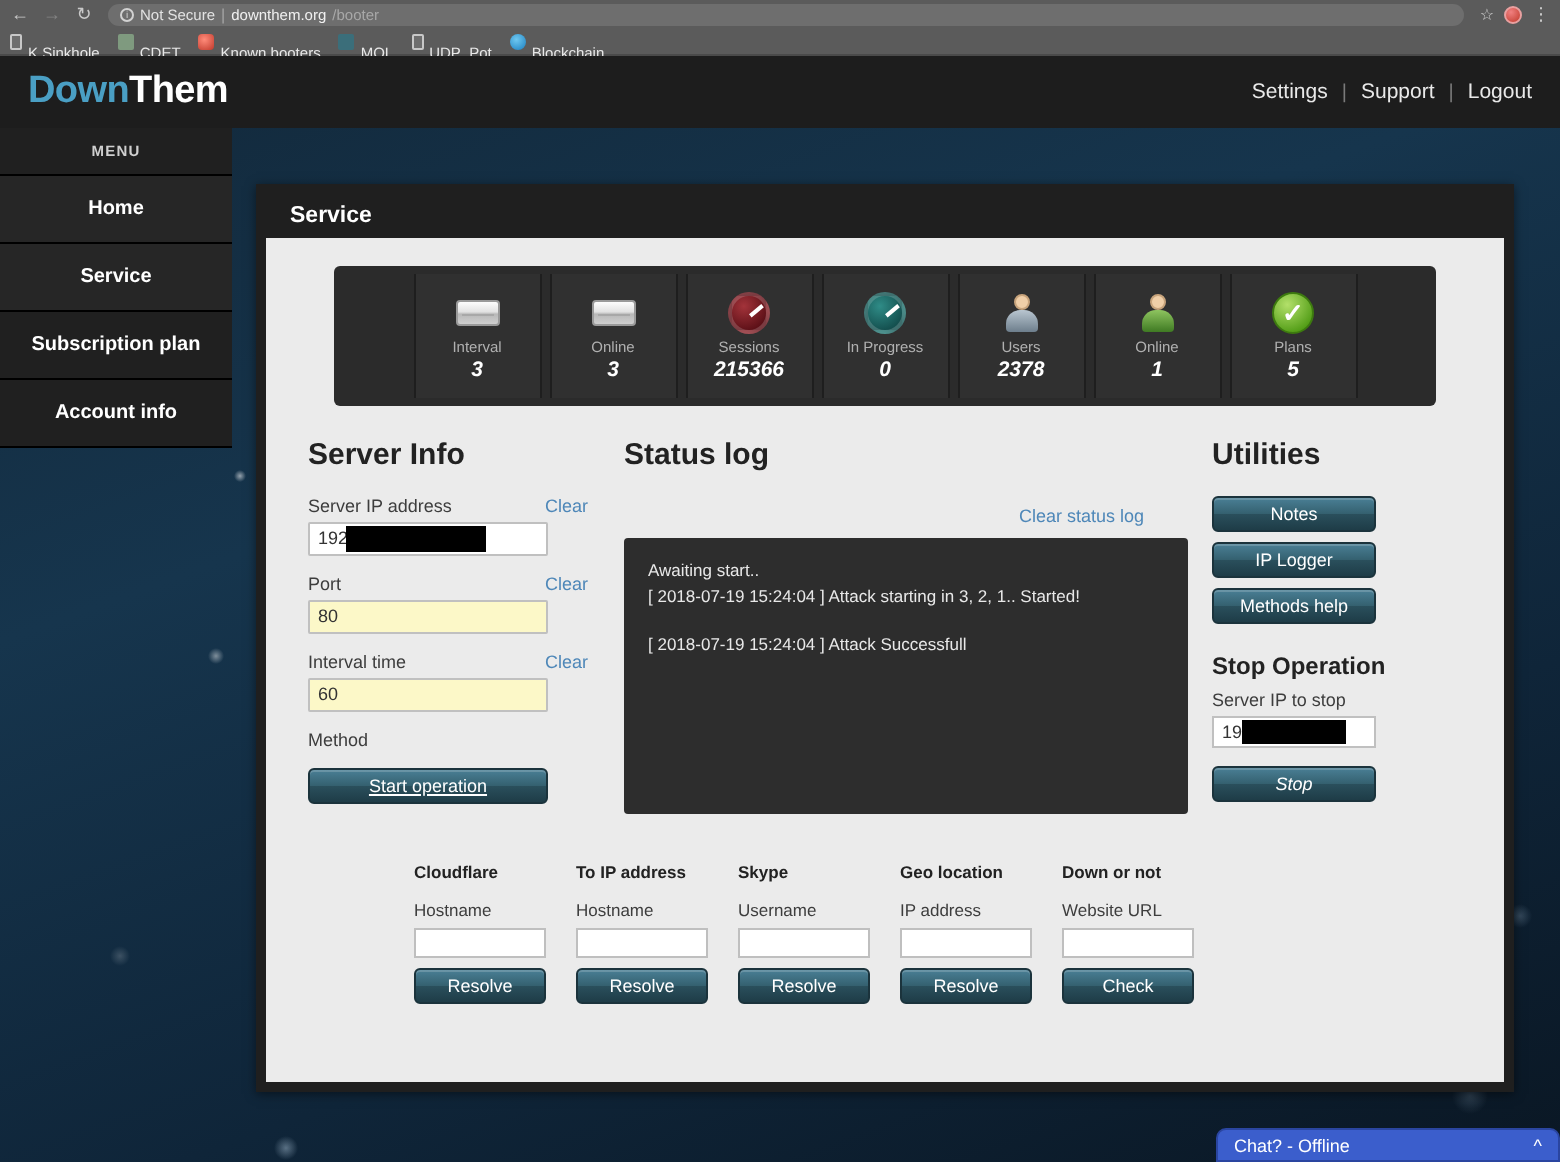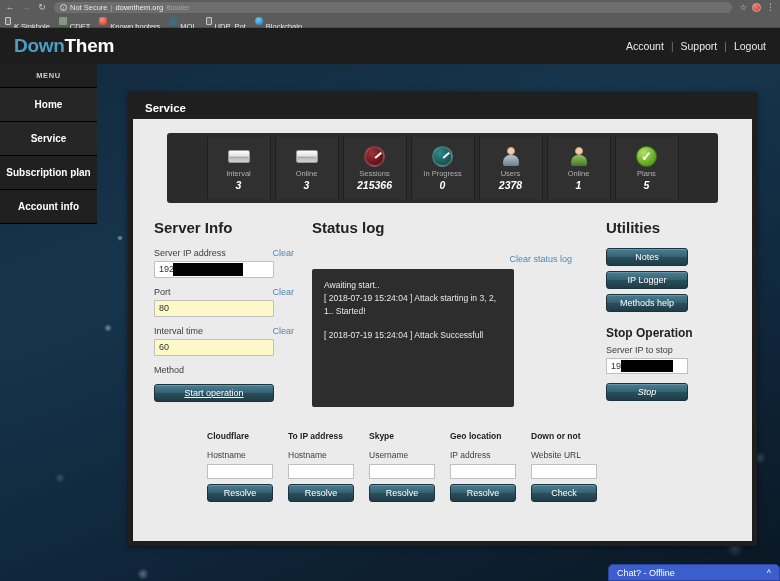--- a/index.html
+++ b/index.html
@@ -81,21 +81,21 @@
     justify-content: space-between; padding: 0 14px; z-index: 5;
   }
   .logo { font-size: 19px; font-weight: bold; letter-spacing: -.3px; }
   .logo .a { color: #4a9fc4; }
   .logo .b { color: #ffffff; }
   .topnav { display: flex; align-items: center; gap: 7px; }
   .topnav a { font-size: 10.5px; color: #e9e9e9; text-decoration: none; }
   .topnav .sep { color: #7a7a7a; font-size: 10px; }
 
   .sidebar {
-    position: absolute; left: 0; top: 36px; width: 97px; z-index: 4;
+    position: absolute; left: 0; top: 36px; width: 116px; z-index: 4;
   }
   .menu-title {
     height: 24px; background: #202020; color: #cfcfcf;
     font-size: 7.5px; letter-spacing: .6px; font-weight: bold;
     display: flex; align-items: center; justify-content: center;
     border-bottom: 1px solid #000;
   }
   .menu-item {
     height: 34px; background: #262626; color: #ffffff;
     font-size: 10px; font-weight: bold;
@@ -206,21 +206,21 @@
     font-size: 9px; text-align: center; line-height: 16px; height: 18px;
     cursor: pointer; box-shadow: inset 0 1px 0 rgba(255,255,255,.18);
   }
   .btn.wide { width: 120px; margin-top: 9px; text-decoration: underline; }
   .btn.util { width: 82px; margin-bottom: 5px; }
   .btn.stop { width: 82px; margin-top: 9px; font-style: italic; }
   .btn.res { width: 66px; margin-top: 5px; }
 
   .clear-log-row { text-align: right; padding-right: 4px; margin-bottom: 3px; }
   .log-box {
-    background: #2d2d2d; border-radius: 2px; width: 202px; height: 138px;
+    background: #2d2d2d; border-radius: 2px; width: 282px; height: 138px;
     padding: 10px 12px; color: #e8e8e8; font-size: 8.5px; line-height: 13px;
     overflow: hidden;
   }
   .log-line.gap { margin-top: 11px; }
 
   .ip-stop {
     width: 82px; height: 16px; border: 1px solid #c0c0c0; background: #fff;
     font-size: 9px; color: #333; padding: 0 4px; margin-top: 3px;
     line-height: 14px; position: relative;
   }
@@ -292,21 +292,21 @@
       <span class="bm-label">Blockchain</span>
     </div>
   </div>
 </div>
 
 <div class="site">
 
   <div class="site-topbar">
     <div class="logo"><span class="a">Down</span><span class="b">Them</span></div>
     <div class="topnav">
-      <a href="#">Account</a>
+      <a href="#">Settings</a>
       <span class="sep">|</span>
       <a href="#">Support</a>
       <span class="sep">|</span>
       <a href="#">Logout</a>
     </div>
   </div>
 
   <div class="sidebar">
     <div class="menu-title">MENU</div>
     <div class="menu-item">Home</div>

